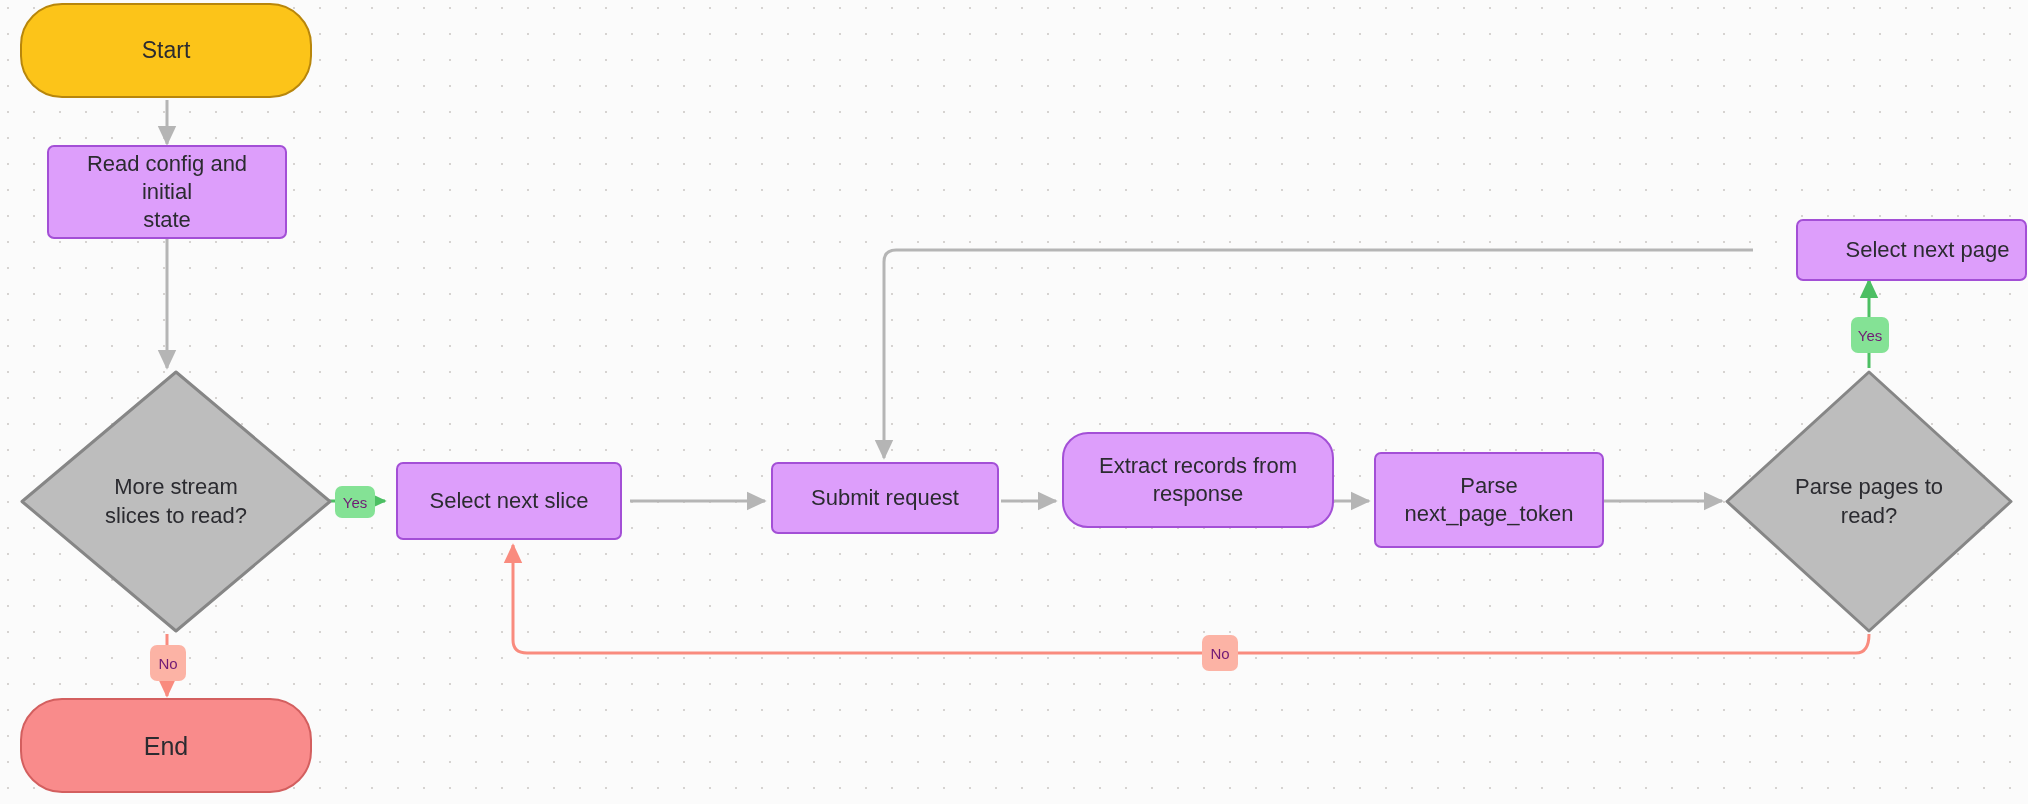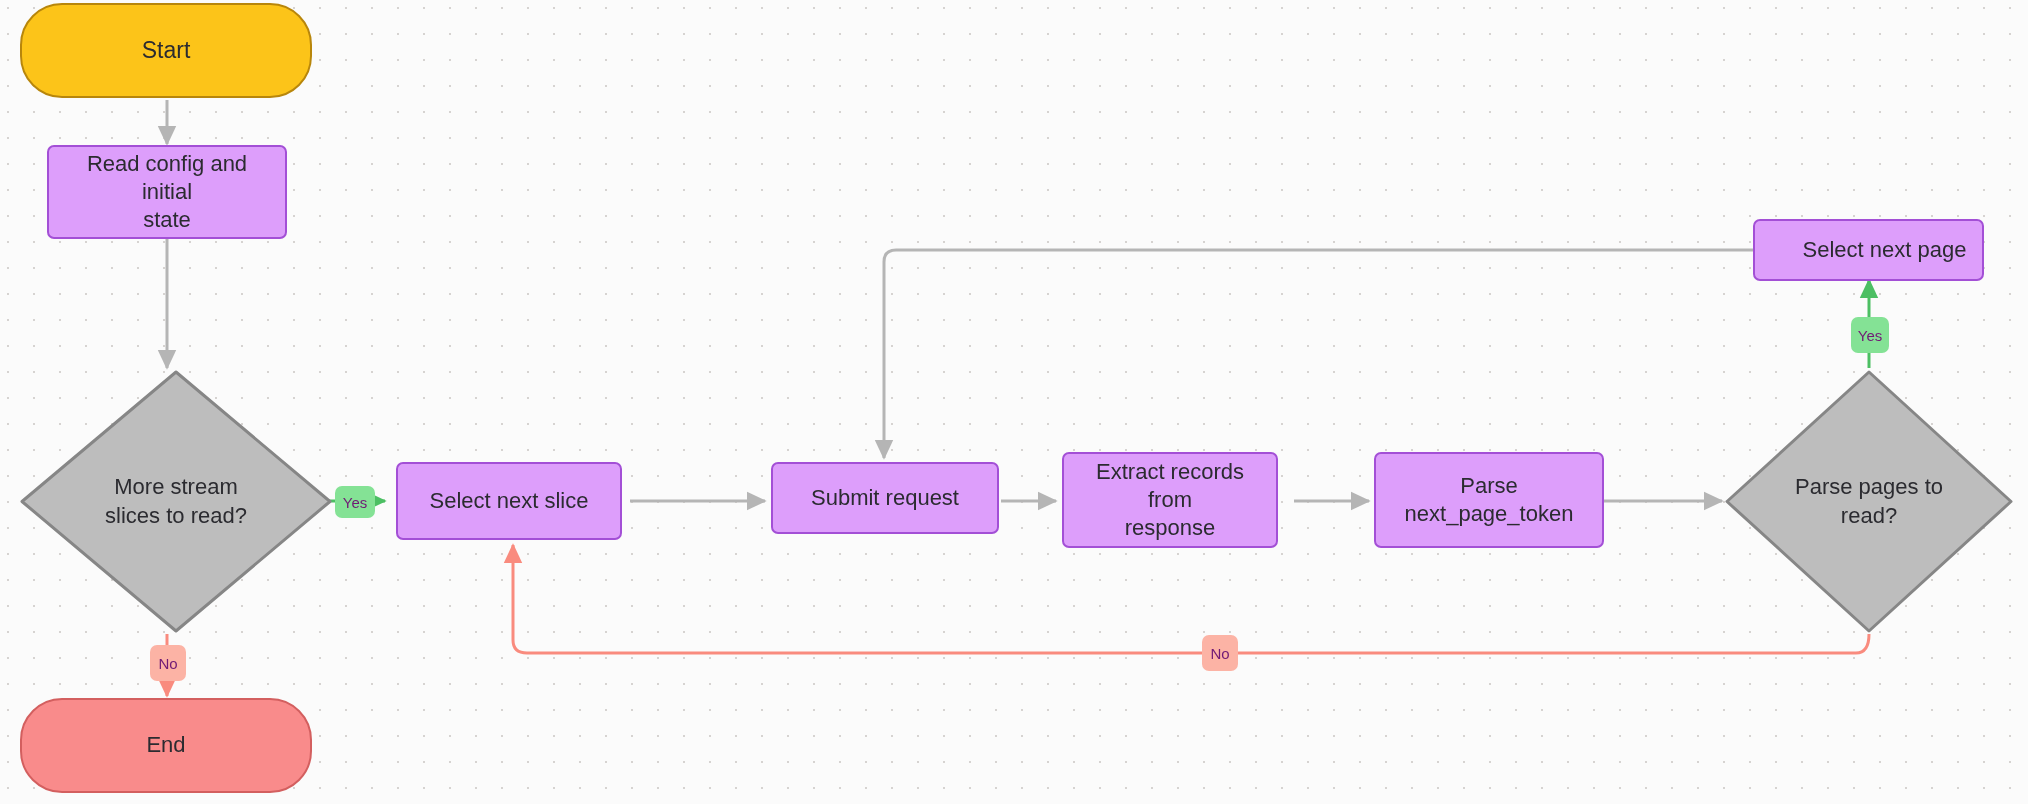--- a/index.html
+++ b/index.html
@@ -44,21 +44,21 @@
   .n-terminal {
     border-radius: 42px;
     border: 2.5px solid #b8860b;
     background: #fcc419;
     font-size: 23px;
   }
   .n-terminal-end {
     border-radius: 42px;
     border: 2.5px solid #d35f5f;
     background: #f98b8b;
-    font-size: 22px;
+    font-size: 25px;
   }
   
   .n-process {
     border-radius: 7px;
     border: 2.5px solid #a34fd6;
     background: #dd9efb;
     font-size: 22px;
   }
   
   .n-decision {
@@ -162,21 +162,21 @@
   </div>
 
   <div class="node n-process" style="left:396px; top:462px; width:226px; height:78px;">
     <span class="node-label">Select next slice</span>
   </div>
 
   <div class="node n-process" style="left:771px; top:462px; width:228px; height:72px;">
     <span class="node-label">Submit request</span>
   </div>
 
-  <div class="node n-process" style="left:1062px; top:452px; width:216px; height:96px;">
+  <div class="node n-process" style="left:1062px; top:432px; width:272px; height:96px;border-radius:26px;">
     <span class="node-label">
       <span style="display: block;">Extract records from</span>
       <span style="display: block;">response</span>
     </span>
   </div>
 
   <div class="node n-process" style="left:1374px; top:452px; width:230px; height:96px;">
     <span class="node-label">
       <span style="display: block;">Parse</span>
       <span style="display: block;">next_page_token</span>
@@ -186,21 +186,21 @@
   <div class="node n-decision" style="left:1724px; top:369px; width:290px; height:265px;">
     <svg class="diamond-shape" viewBox="0 0 290 265" preserveAspectRatio="none">
       <polygon points="145,3 287,132.5 145,262 3,132.5" fill="#bdbdbd" stroke="#868686" stroke-width="3" stroke-linejoin="round"></polygon>
     </svg>
     <span class="node-label">
       <span style="display: block;">Parse pages to</span>
       <span style="display: block; text-align: center;">read?</span>
     </span>
   </div>
 
-  <div class="node n-process" style="left:1753px; top:219px; width:231px; height:62px;padding-left:32px;">
+  <div class="node n-process" style="left:1796px; top:219px; width:231px; height:62px;padding-left:32px;">
     <span class="node-label">Select next page</span>
   </div>
 
   <div class="edge-label lbl-yes" style="left:335px; top:486px; width:40px; height:32px;">
     <span>Yes</span>
   </div>
 
   <div class="edge-label lbl-no" style="left:150px; top:645px; width:36px; height:36px;">
     <span>No</span>
   </div>

